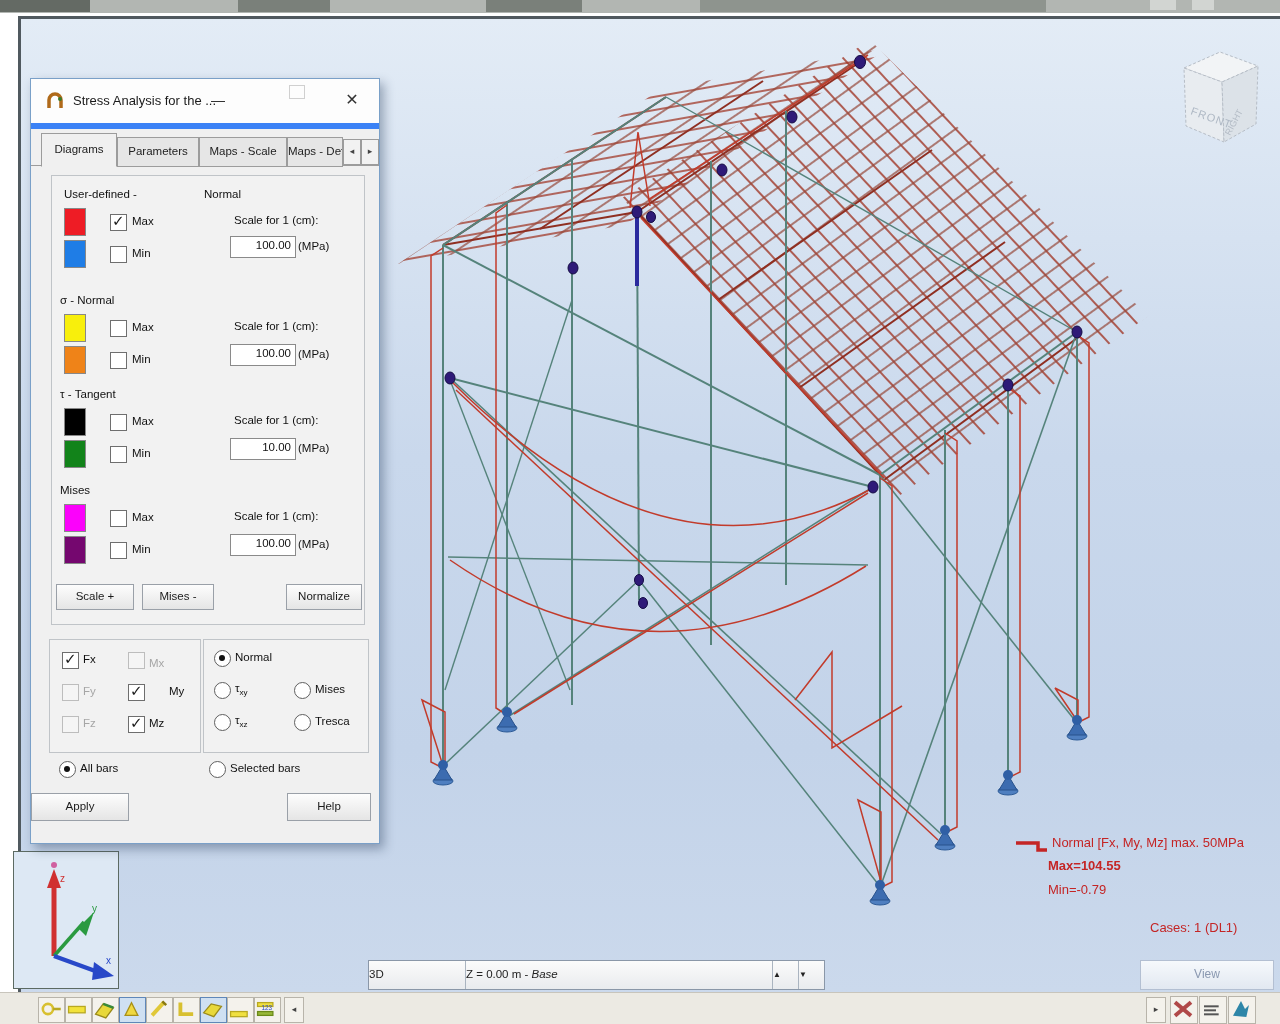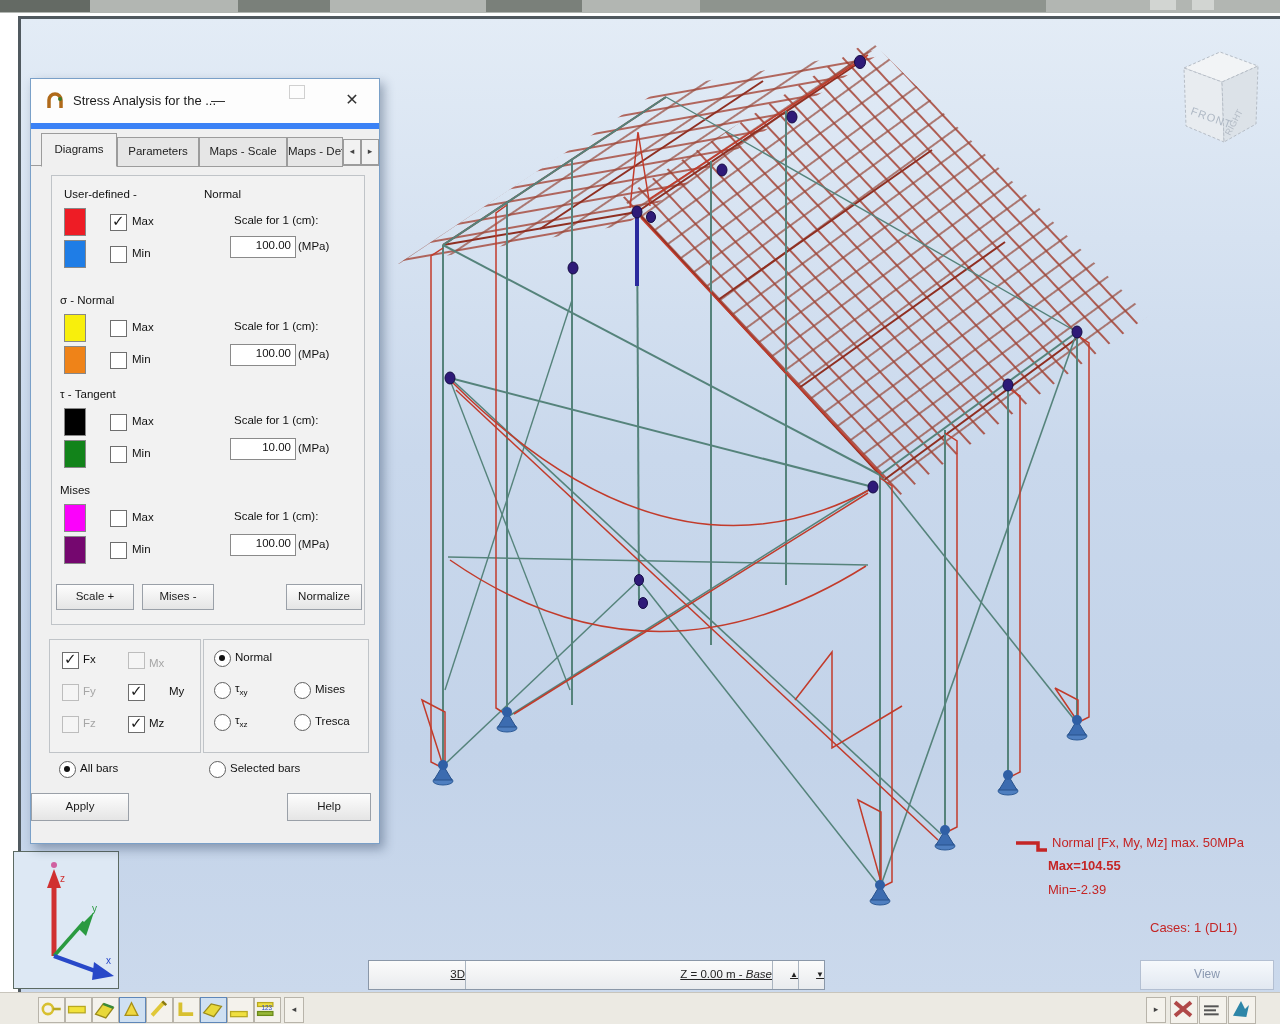--- a/index.html
+++ b/index.html
@@ -35,21 +35,21 @@
     font-size:15px;font-weight:bold;color:#1a1a1a;}
   .radio{width:15px;height:15px;background:#fff;border:1px solid #5f5f5f;border-radius:50%;cursor:pointer;}
   .radio[data-on="true"]::after{content:"";position:absolute;left:3.5px;top:3.5px;width:6px;height:6px;border-radius:50%;background:#111;}
   .num-input{background:#fff;border:1px solid #8a8a8a;font-size:11.5px;color:#111;
     text-align:right;padding:2px 4px 0 0;}
   .btn{background:linear-gradient(#fdfdfd,#e5e5e5);border:1px solid #9aa0a8;
     font-size:11.5px;color:#1a1a1a;text-align:center;cursor:pointer;}
   
   #selector{left:368px;top:960px;height:28px;display:flex;border:1px solid #8a97a8;background:#fff;}
   #selector .segm{height:28px;background:linear-gradient(#fbfbfb,#e9ebee);border-right:1px solid #aab4c0;
-    font-size:11.5px;color:#222;text-align:right;line-height:27px;cursor:pointer;white-space:nowrap;text-decoration:underline;}
+    font-size:11.5px;color:#222;text-align:left;line-height:27px;cursor:pointer;white-space:nowrap;}
   #view-btn{left:1140px;top:960px;width:132px;height:28px;background:linear-gradient(#f6f9fc,#e2e8f1);
     border:1px solid #b3bfd2;color:#8a98b0;font-size:12px;text-align:center;line-height:26px;cursor:pointer;}
   
   .red-txt{font-size:13px;color:#c42525;white-space:nowrap;}
   
   #axis-panel{left:13px;top:851px;width:104px;height:136px;background:#dde8f4;border:1px solid #5c6a62;}
   
   #toolbar{left:0;top:992px;width:1280px;height:32px;background:#eceae3;border-top:1px solid #c8c5bc;}
   .tb-btn{width:25px;height:24px;background:#f4f2ec;border:1px solid #b8b4aa;cursor:pointer;}
   .tb-btn.sel{background:#cfe0f2;border:1px solid #5f87b8;}
@@ -208,21 +208,21 @@
   <polygon points="60,40 96,24 94,82 62,100" fill="#dce2e8" stroke="#b6bdc6" stroke-dasharray="3,2"></polygon>
   <text x="28" y="72" font-size="11" fill="#aeb8c4" transform="rotate(20 28,72)" style="letter-spacing:1px">FRONT</text>
   <text x="68" y="94" font-size="9" fill="#b4bcc6" transform="rotate(-62 68,94)">RIGHT</text>
 </svg>
 
 <svg class="abs" style="left:1014px;top:838px;width:36px;height:16px;" viewBox="0 0 36 16" xmlns="http://www.w3.org/2000/svg">
   <polyline points="2,5 24,5 24,12 33,12" stroke="#c42525" stroke-width="3.5" fill="none"></polyline>
 </svg>
 <div class="abs red-txt" style="left:1052px;top:835px;">Normal [Fx, My, Mz] max. 50MPa</div>
 <div class="abs red-txt" style="left:1048px;top:858px;font-weight:bold;">Max=104.55</div>
-<div class="abs red-txt" style="left:1048px;top:882px;">Min=-2.39</div>
+<div class="abs red-txt" style="left:1048px;top:882px;">Min=-0.79</div>
 <div class="abs red-txt" style="left:1150px;top:920px;">Cases: 1 (DL1)</div>
 
 <div id="axis-panel" class="abs">
   <svg style="width:104px;height:136px;" viewBox="0 0 104 136" xmlns="http://www.w3.org/2000/svg">
     <circle cx="40" cy="13" r="3" fill="#d060a0"></circle>
     <line x1="40" y1="104" x2="40" y2="34" stroke="#d03030" stroke-width="5"></line>
     <polygon points="33,36 47,36 40,17" fill="#d03030"></polygon>
     <line x1="40" y1="104" x2="70" y2="70" stroke="#2a9a40" stroke-width="3.5"></line>
     <polygon points="64,76 80,60 72,84" fill="#2a9a40"></polygon>
     <line x1="40" y1="104" x2="84" y2="120" stroke="#2848c8" stroke-width="4.5"></line>

